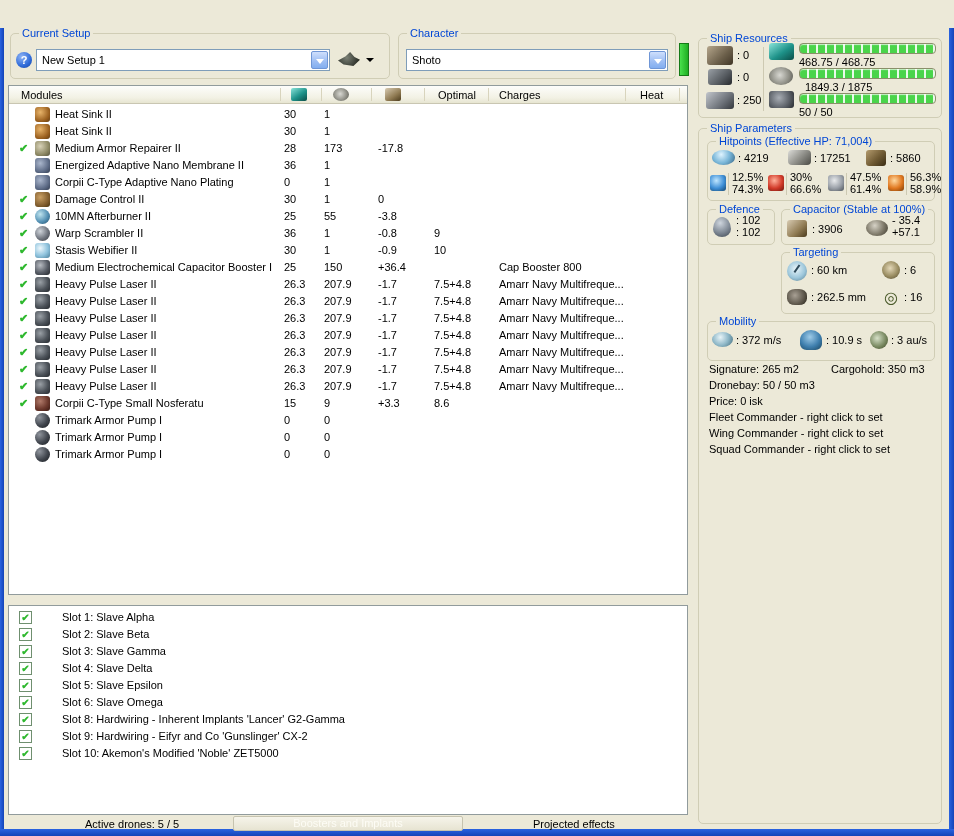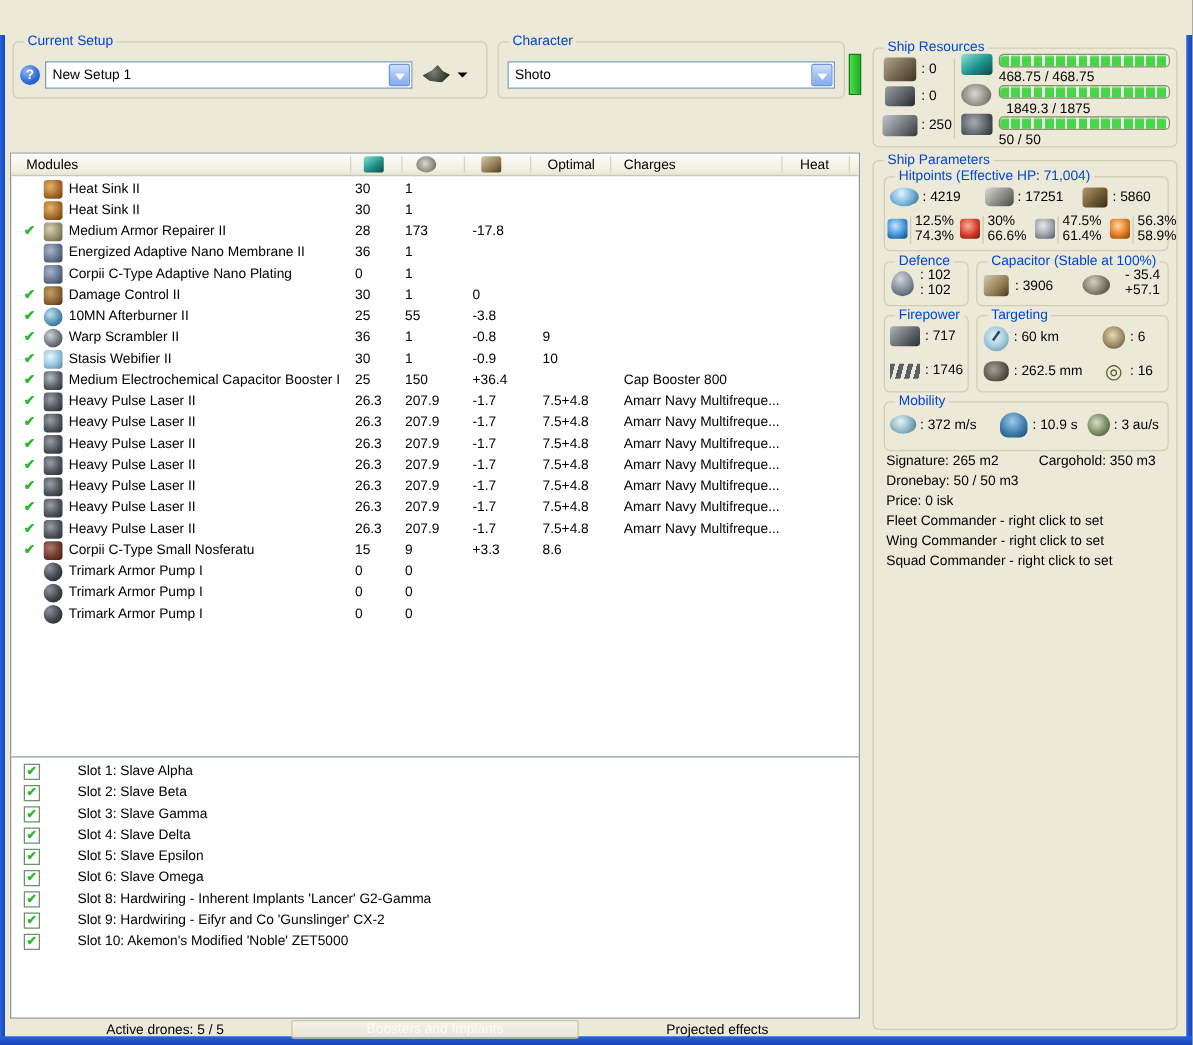--- a/index.html
+++ b/index.html
@@ -51,21 +51,21 @@
   .shipmenu-btn { position:absolute; left:338px; top:50px; width:38px; height:20px; }
   .ship-glyph { position:absolute; left:0; top:2px; width:22px; height:14px;
     background:radial-gradient(circle at 40% 40%, #7a7f74, #3c4038 60%, #17190f);
     clip-path:polygon(0 60%, 35% 30%, 55% 0, 75% 35%, 100% 55%, 70% 100%, 25% 90%); }
   .menu-caret { position:absolute; right:2px; top:8px; width:0; height:0;
     border-left:4px solid transparent; border-right:4px solid transparent; border-top:4px solid #000; }
   .skillbar { position:absolute; left:679px; top:43px; width:10px; height:33px;
     background:linear-gradient(90deg,#49e04c,#1fae23); border:1px solid #157a17; }
 
   
-  #modules-panel { left:8px; top:85px; width:680px; height:510px;margin-top:37px; }
+  #modules-panel { left:8px; top:85px; width:680px; height:510px; }
   .thead { position:absolute; left:0; top:0; width:678px; height:18px;
     background:linear-gradient(180deg,#fdfdfb,#f2f1e4 70%,#e7e5d1); border-bottom:1px solid #c9c6b2; }
   .thead .hlabel { position:absolute; top:3px; white-space:nowrap; }
   .thead .hsep { position:absolute; top:2px; width:1px; height:13px; background:#d8d4bd; }
   .hicon { position:absolute; top:2px; width:16px; height:13px; border-radius:2px; }
   .hicon.cpu { background:linear-gradient(145deg,#8ae4da,#1e9289 55%,#0c4d47); }
   .hicon.pg  { background:radial-gradient(circle at 45% 45%, #d8d8d2, #8b8b82 60%, #50504a); border-radius:50%; }
   .hicon.cap { background:linear-gradient(145deg,#d8cbb2,#8f7a52 60%,#4a3a1c); }
 
   .mrow { position:absolute; left:1px; width:676px; height:17px; line-height:17px; }
@@ -533,33 +533,26 @@
         <div>: 102</div>
         <div>: 102</div>
       </div>
     </div>
 
     <div class="groupbox" style="left:82px; top:80px; width:154px; height:36px;">
       <span class="gb-label">Capacitor (Stable at 100%)</span>
       <div class="ricon ri-capbattery" style="left:5px; top:10px;"></div>
       <div class="rtext" style="left:30px; top:13px;">: 3906</div>
       <div class="ricon ri-cappeak" style="left:84px; top:10px;"></div>
-      <div class="rtext stack" style="left:110px; top:4px;margin-left:8px;">
+      <div class="rtext stack" style="left:110px; top:4px;">
         <div>- 35.4</div>
         <div>+57.1</div>
       </div>
     </div>
 
-    <div class="groupbox" style="left:8px; top:123px; width:68px; height:62px;">
-      <span class="gb-label">Firepower</span>
-      <div class="ricon ri-volley" style="left:4px; top:8px;"></div>
-      <div class="rtext" style="left:32px; top:10px;">: 717</div>
-      <div class="ricon ri-dps" style="left:4px; top:38px;"></div>
-      <div class="rtext" style="left:32px; top:37px;">: 1746</div>
-    </div>
 
     <div class="groupbox" style="left:82px; top:123px; width:154px; height:62px;">
       <span class="gb-label">Targeting</span>
       <div class="ricon ri-range" style="left:5px; top:8px;"></div>
       <div class="rtext" style="left:29px; top:11px;">: 60 km</div>
       <div class="ricon ri-maxtargets" style="left:100px; top:8px;"></div>
       <div class="rtext" style="left:122px; top:11px;">: 6</div>
       <div class="ricon ri-scanres" style="left:5px; top:36px;"></div>
       <div class="rtext" style="left:29px; top:38px;">: 262.5 mm</div>
       <div class="ricon ri-sensor" style="left:100px; top:36px;">◎</div>

